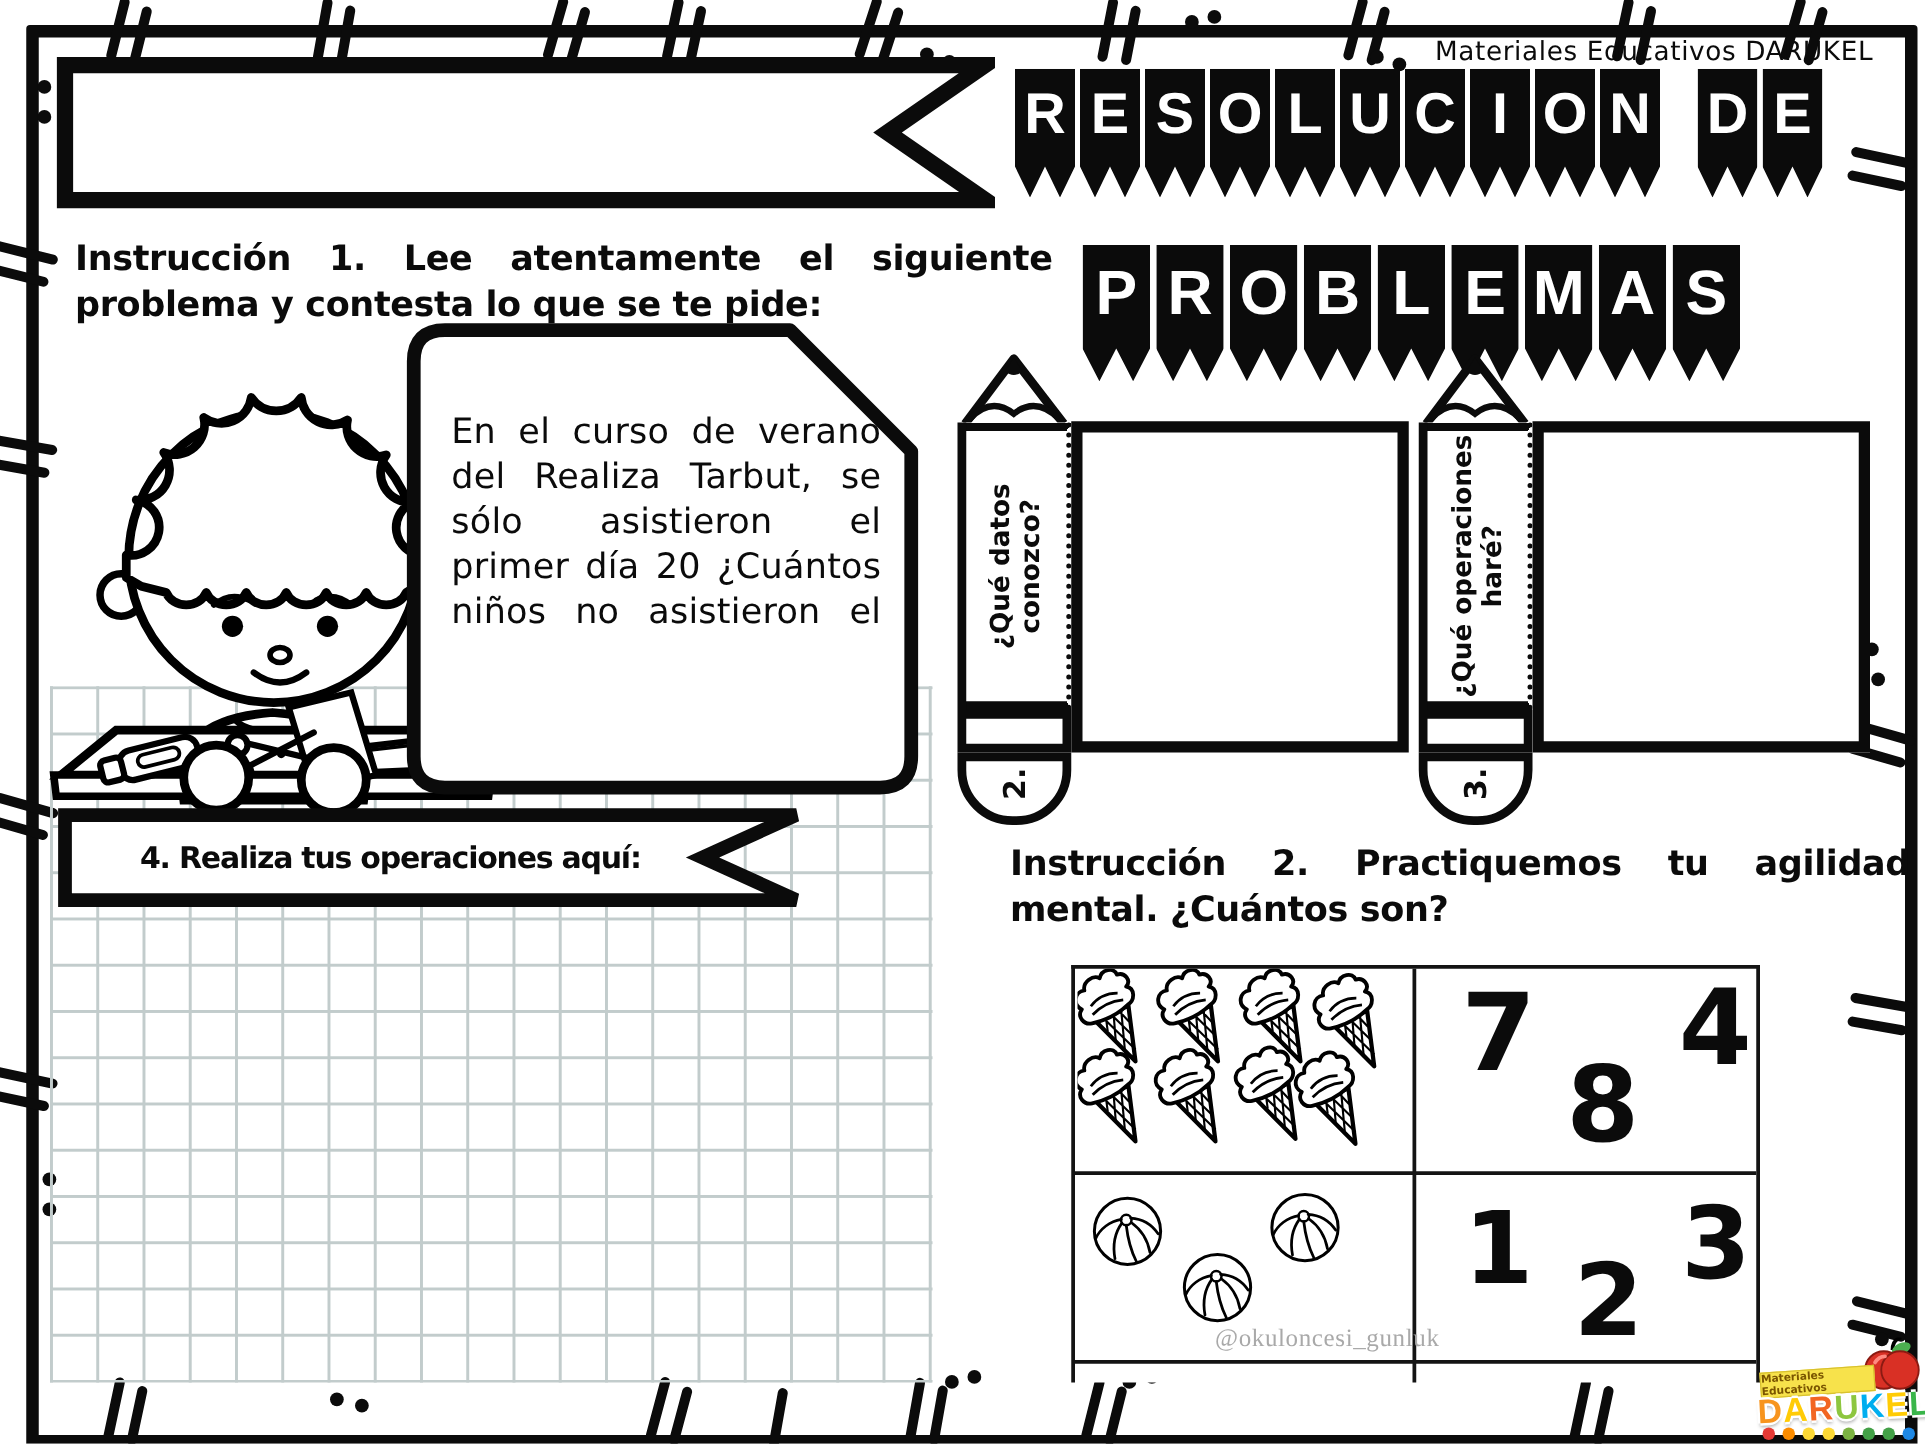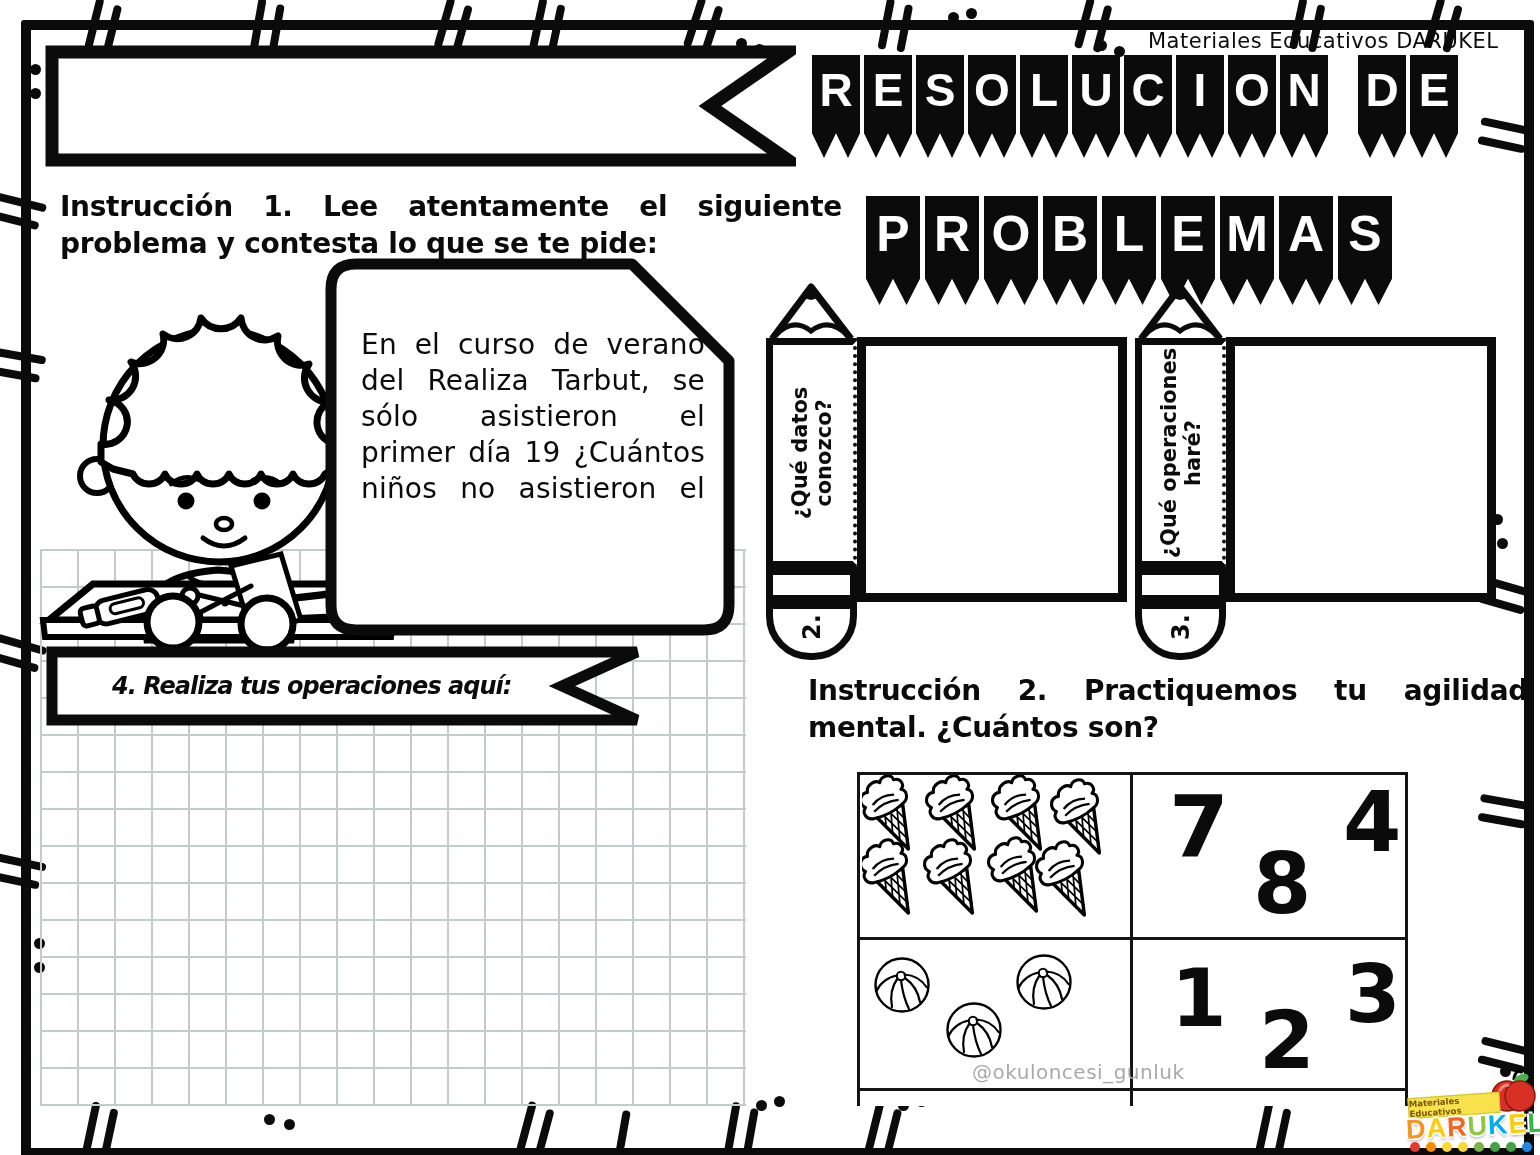--- a/index.html
+++ b/index.html
@@ -60,24 +60,24 @@
         font-weight:bold;font-size:24px;}
   .answerbox{position:absolute;width:270px;height:265px;box-sizing:border-box;
              background:#fff;border:9px solid #0b0b0b;}
 
   
   #ctable{left:857px;top:772px;width:551px;height:334px;box-sizing:border-box;background:#fff;
           border:3px solid #141414;border-bottom:none;}
   .tline-v{position:absolute;left:270px;top:0;width:3px;height:100%;background:#141414;}
   .tline-h{position:absolute;left:0;width:100%;height:3px;background:#141414;}
   .digit{position:absolute;font-weight:bold;line-height:1;font-family:"DejaVu Sans",sans-serif;}
-  #watermark{position:absolute;left:112px;top:120px;color:#a9a9a9;font-size:20px;letter-spacing:.5px;}
-
-  
-  #opsLabel{left:112px;top:669px;font-weight:bold;font-size:24px;letter-spacing:-1px;line-height:34px;font-style:italic;}
+  #watermark{position:absolute;left:112px;top:120px;color:#a9a9a9;font-size:20px;letter-spacing:.5px;font-family:Liberation Serif, serif;}
+
+  
+  #opsLabel{left:112px;top:669px;font-weight:bold;font-size:24px;letter-spacing:-1px;line-height:34px;}
 
   
   #logo{left:1406px;top:1078px;width:134px;height:77px;z-index:30;}
   #logoRibbon{position:absolute;left:2px;top:17px;width:90px;height:19px;background:#f7e24b;
               transform:rotate(-4deg);display:flex;align-items:center;justify-content:center;
               font-size:8.5px;font-weight:bold;color:#7a5500;border:1px solid #d8c12f;}
   #logoBrand{position:absolute;left:0px;top:33px;font-size:27px;font-weight:800;
              font-family:"Liberation Sans",sans-serif;transform:rotate(-3deg);letter-spacing:1px;}
   #logoBrand span{text-shadow:-2px 0 #fff,2px 0 #fff,0 -2px #fff,0 2px #fff,0 3px 3px rgba(0,0,0,.35);}
   #logoDots{position:absolute;left:4px;top:64px;display:flex;gap:6px;}
@@ -291,21 +291,21 @@
     <path d="M168,290 q21,16 42,0" fill="none" stroke="#000" stroke-width="5" stroke-linecap="round"></path>
   </svg>
 
   <svg class="abs" style="left:320px;top:253px;" width="420" height="390" viewBox="0 0 420 390">
     <path d="M36,11 H312 L409,108 V352 Q409,377 384,377 H36 Q11,377 11,352 V36 Q11,11 36,11 Z" fill="#fff" stroke="#0b0b0b" stroke-width="11" stroke-linejoin="round"></path>
   </svg>
   <div id="problemText" class="abs">
     <div class="pline">En el curso de verano</div>
     <div class="pline">del Realiza Tarbut, se</div>
     <div class="pline">sólo asistieron el</div>
-    <div class="pline">primer día 19 ¿Cuántos</div>
+    <div class="pline">primer día 20 ¿Cuántos</div>
     <div class="pline">niños no asistieron el</div>
   </div>
 
   <svg class="abs" style="left:766px;top:281px;" width="91" height="62" viewBox="0 0 91 62">
     <path d="M6,58 L45,6 L85,58" fill="#fff" stroke="#0b0b0b" stroke-width="7" stroke-linejoin="round"></path>
     <path d="M10,54 Q27,36 45,50 Q63,36 81,54" fill="none" stroke="#0b0b0b" stroke-width="5"></path>
     <path d="M38,16 L45,5 L52,16 Q45,22 38,16 Z" fill="#0b0b0b"></path>
   </svg>
   <div class="pbody" style="left:766px;top:338px;height:230px;">
     <div class="vlabel">

